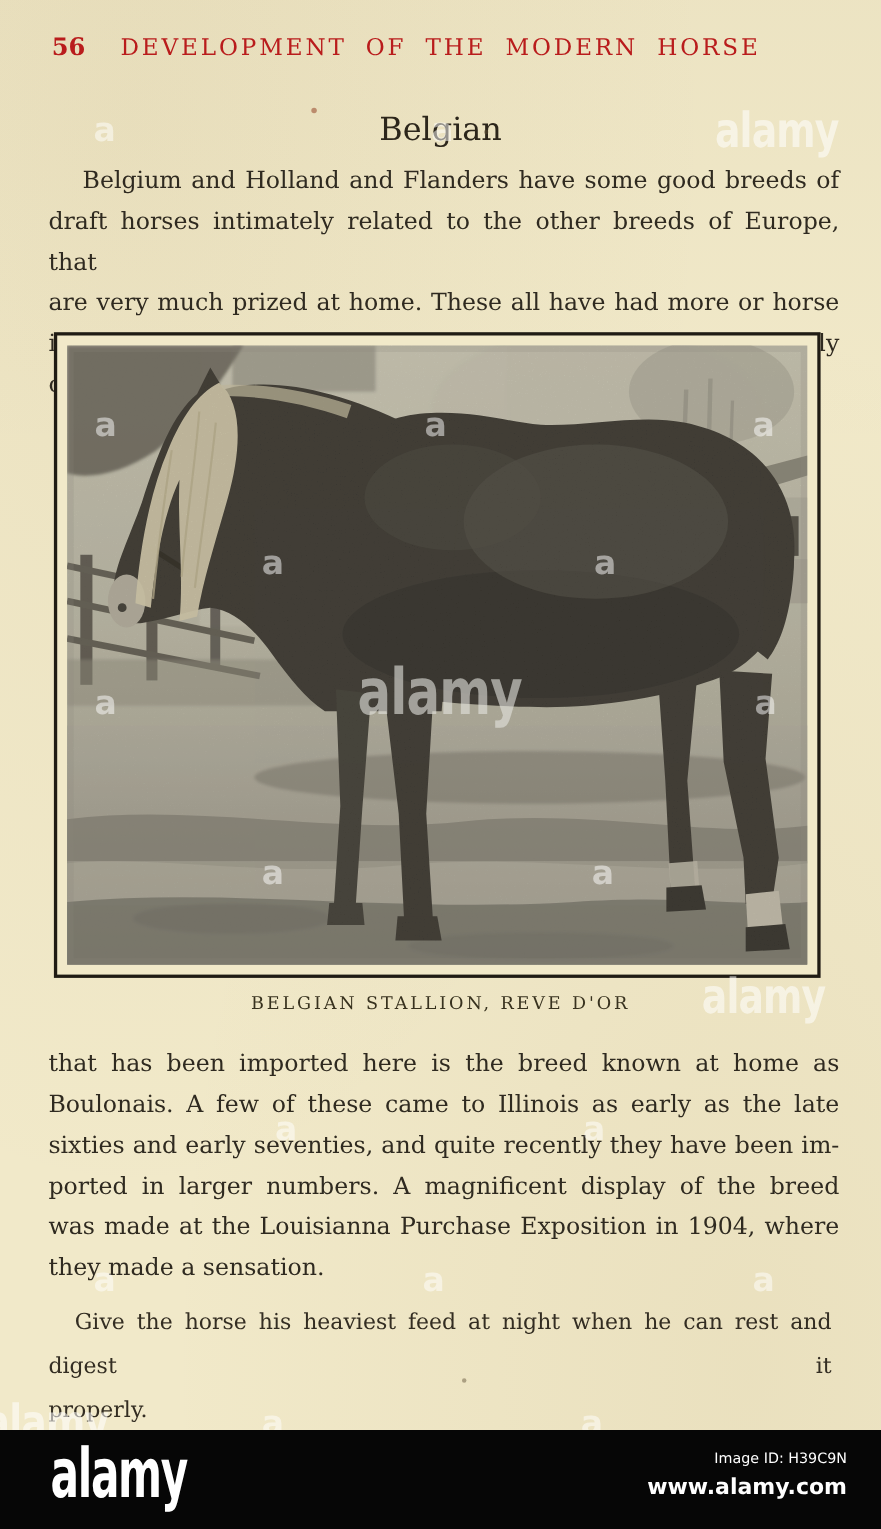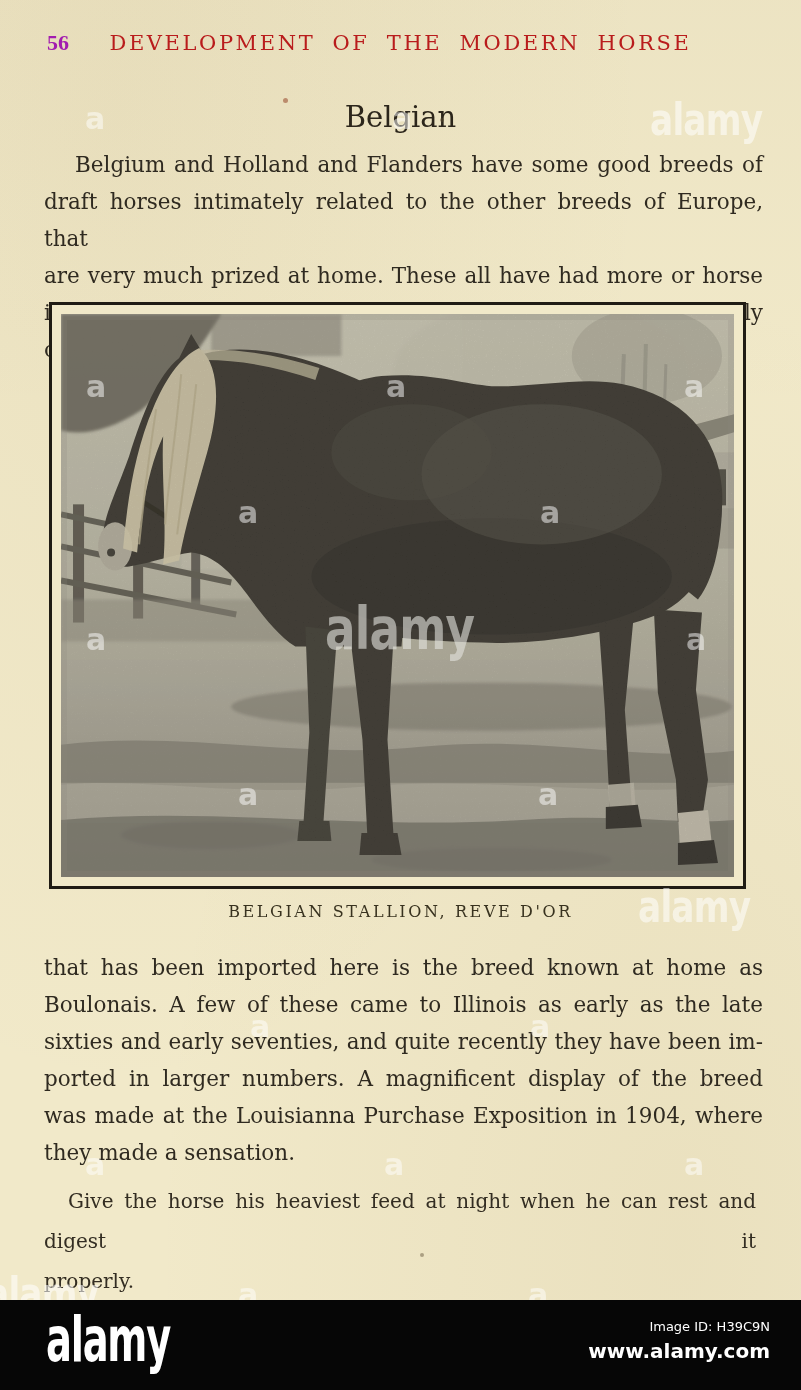--- a/index.html
+++ b/index.html
@@ -6,21 +6,21 @@
   body {
     width:801px; height:1390px; position:relative; overflow:hidden;
     background:#f1e9c9;
     background-image:
       radial-gradient(ellipse at 15% 8%, rgba(140,110,50,.06), transparent 55%),
       radial-gradient(ellipse at 85% 90%, rgba(140,110,50,.07), transparent 55%),
       linear-gradient(180deg, rgba(120,95,40,.04), rgba(120,95,40,0) 30%);
     font-family:"DejaVu Serif", serif;
     color:#2f2a20;
   }
-  .page-number { position:absolute; left:47px; top:30px; font-size:22px; font-weight:bold; color:#a21caf;font-family:Liberation Serif, serif; }
+  .page-number { position:absolute; left:47px; top:30px; font-size:22px; font-weight:bold; color:#b91c1c; }
   .running-title {
     position:absolute; left:0; top:31px; width:100%; text-align:center;
     font-size:21px; letter-spacing:2.6px; word-spacing:8px; color:#b91c1c; font-weight:500;
   }
   .section-heading {
     position:absolute; left:0; top:100px; width:100%; text-align:center;
     font-size:29px; color:#2c261b;
   }
   .para { position:absolute; left:44px; width:719px; font-size:21.5px; line-height:37px; }
   .para-1 { top:146px; }

